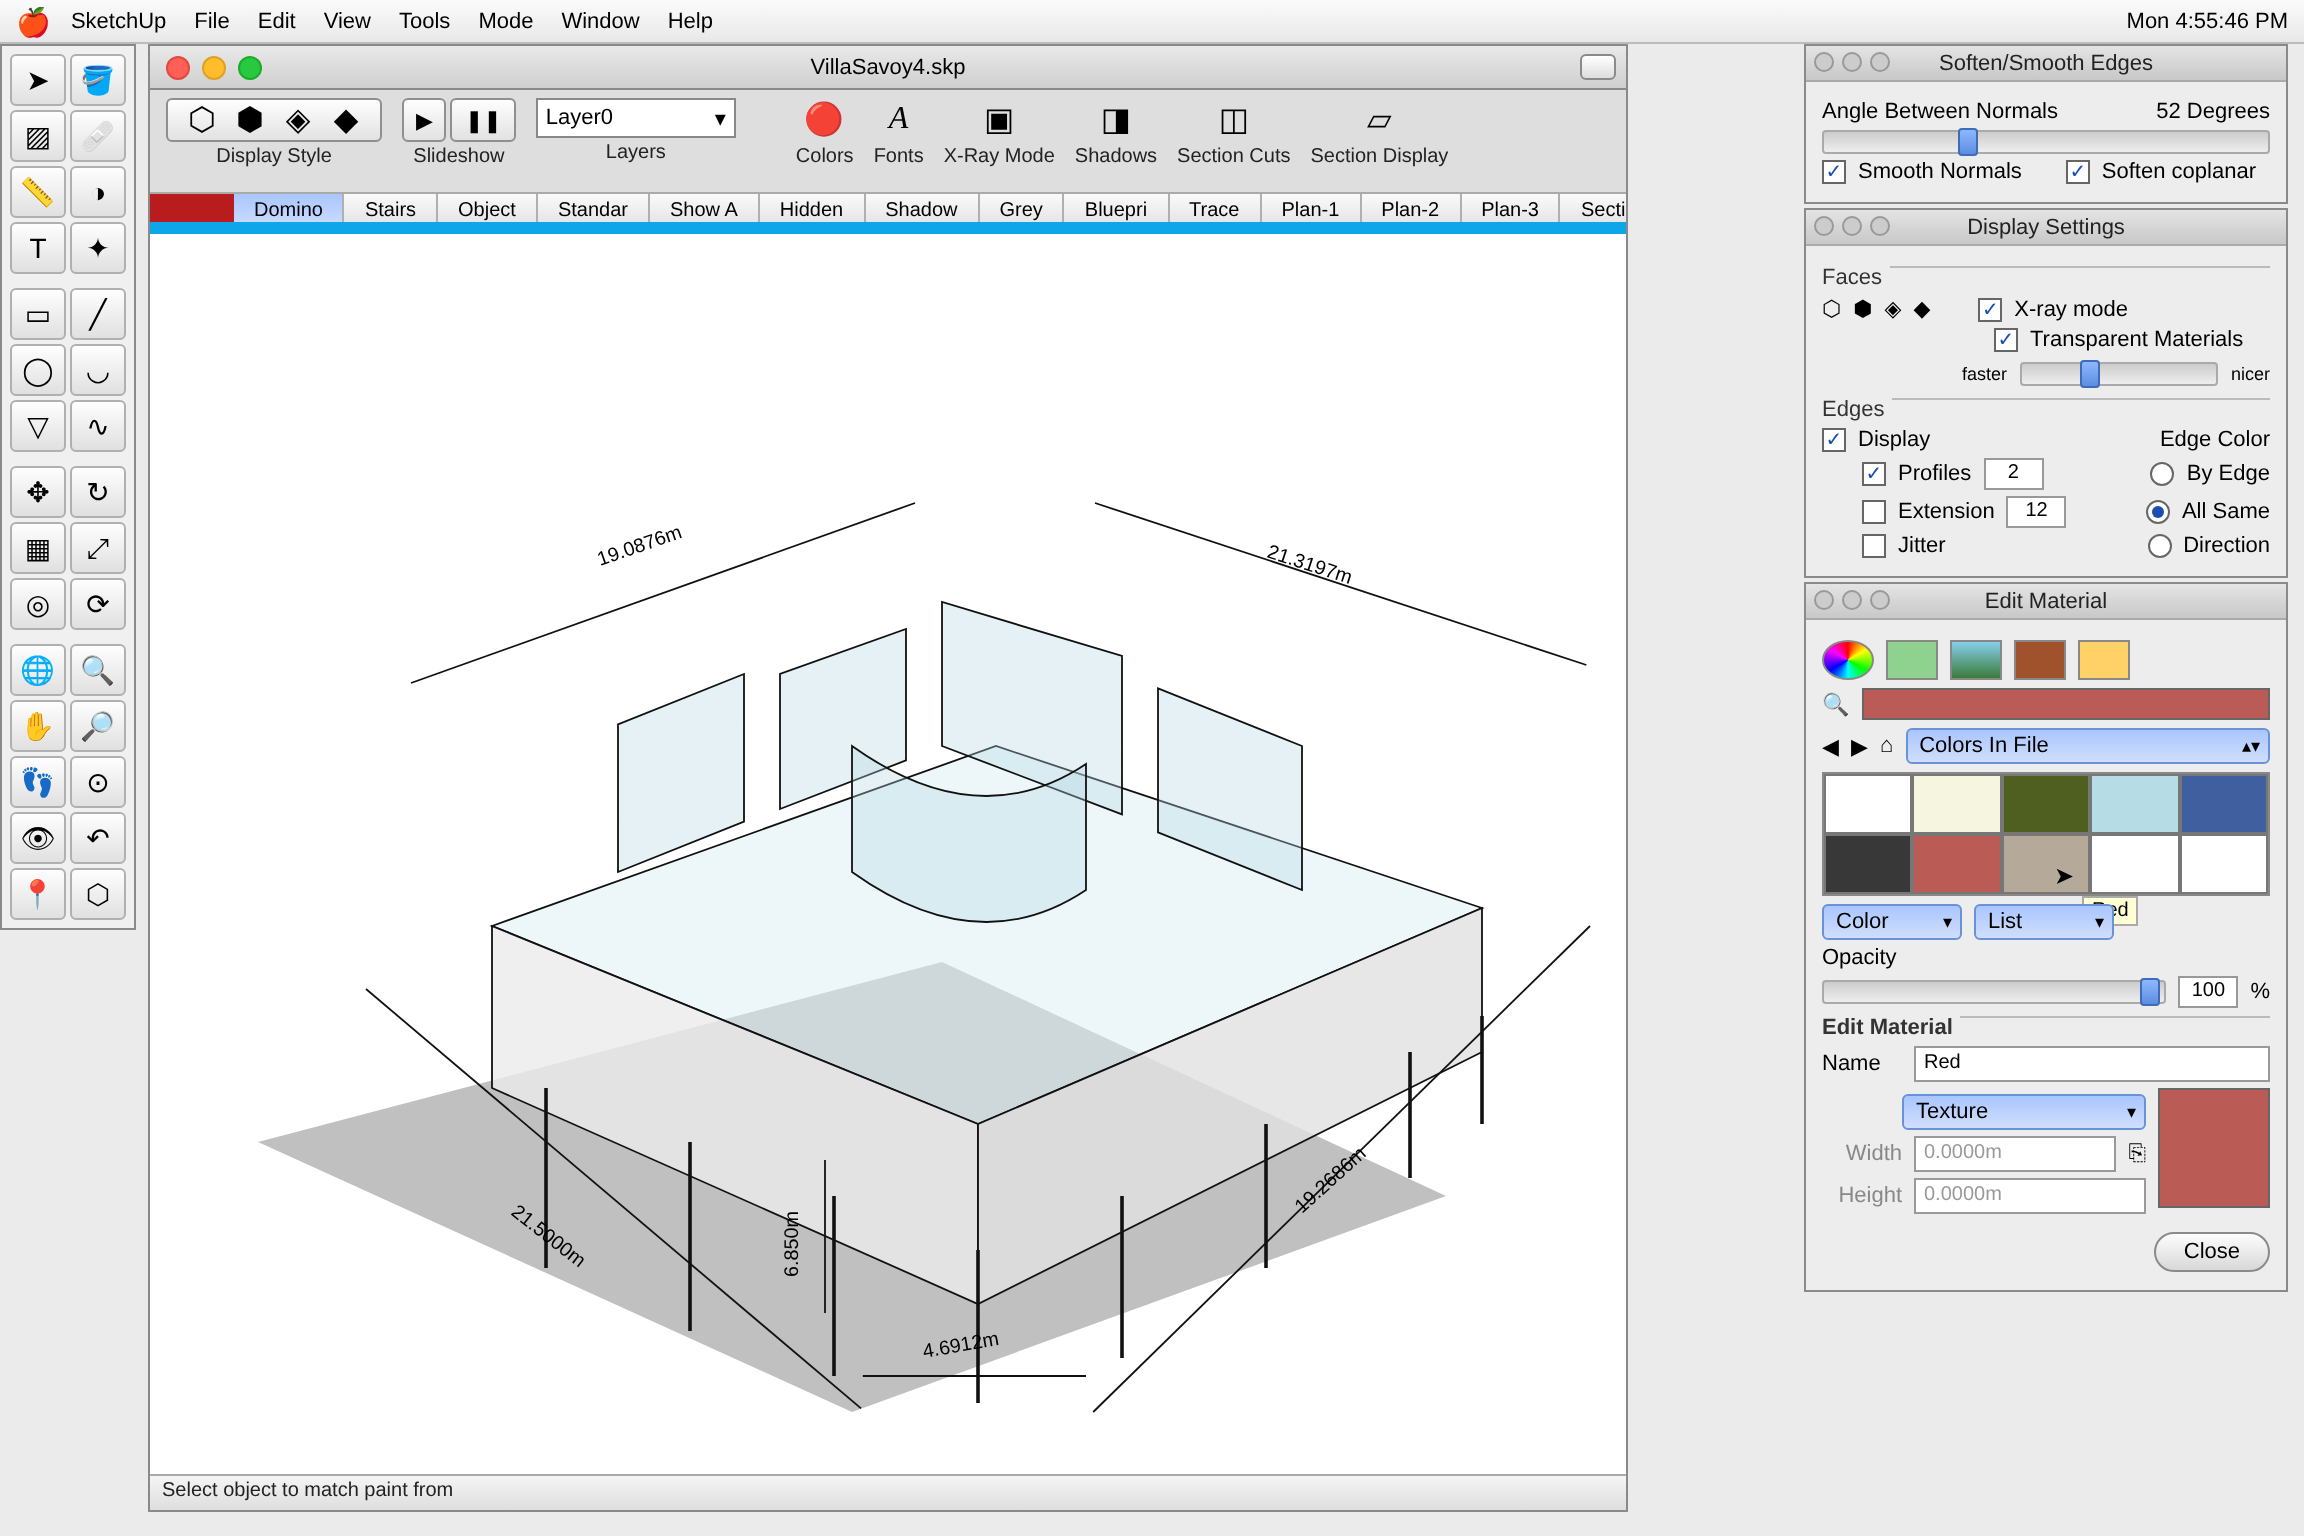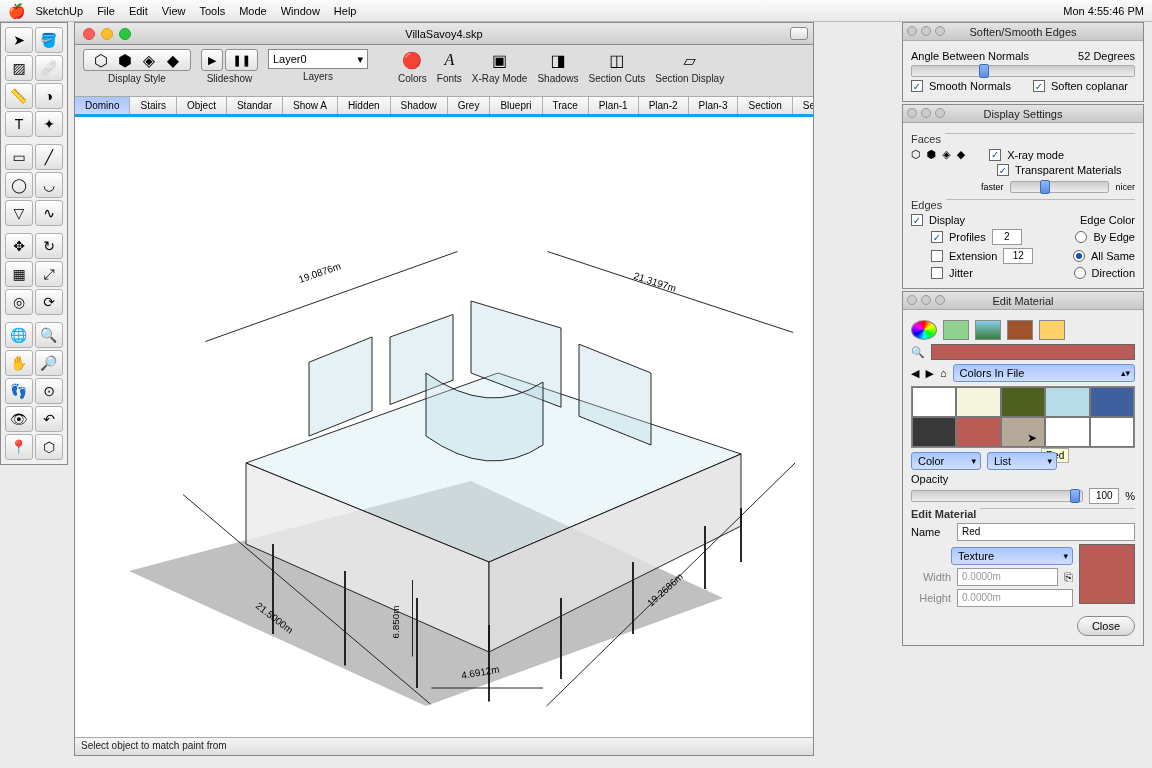--- a/index.html
+++ b/index.html
@@ -31,21 +31,21 @@
 
 .tbrow1 { height:52px; background:#dedede; border-bottom:1px solid #aaa; display:flex; align-items:flex-start; padding:4px 8px 0; gap:10px; }
 .tbset { display:flex; flex-direction:column; align-items:center; gap:2px; }
 .tbset .icons { display:flex; gap:2px; align-items:center; }
 .tbicon { width:22px; height:22px; display:flex; align-items:center; justify-content:center; font-size:16px; }
 .pill { background:linear-gradient(#fefefe,#e2e2e2); border:1px solid #8f8f8f; border-radius:3px; padding:2px 6px; height:22px; display:flex; align-items:center; }
 .tbset .lab { font-size:10px; color:#222; }
 .layersel { width:100px; height:20px; border:1px solid #888; background:#fff; display:flex; align-items:center; padding:0 4px; font-size:11px; }
 
 
-.tabs { height:20px; background:#b91c1c; display:flex; border-bottom:3px solid #0ea5e9; overflow:hidden; }
+.tabs { height:20px; background:#b91c1c; display:flex; border-bottom:6px solid #0ea5e9; overflow:hidden;padding-left:42px; }
 .tab { padding:3px 10px; border-right:1px solid #b0b0b0; background:linear-gradient(#fafafa,#e6e6e6); font-size:10px; cursor:pointer; white-space:nowrap; }
 .tab.active { background:linear-gradient(#a9c6ff,#c7d9ff); }
 
 
 .viewport { flex:1; background:#fff; position:relative; overflow:hidden; }
 .viewport svg { width:100%; height:100%; }
 
 .statusbar { height:18px; background:linear-gradient(#f5f5f5,#dedede); border-top:1px solid #aaa; padding:2px 6px; font-size:10px; color:#222; }
 
 

